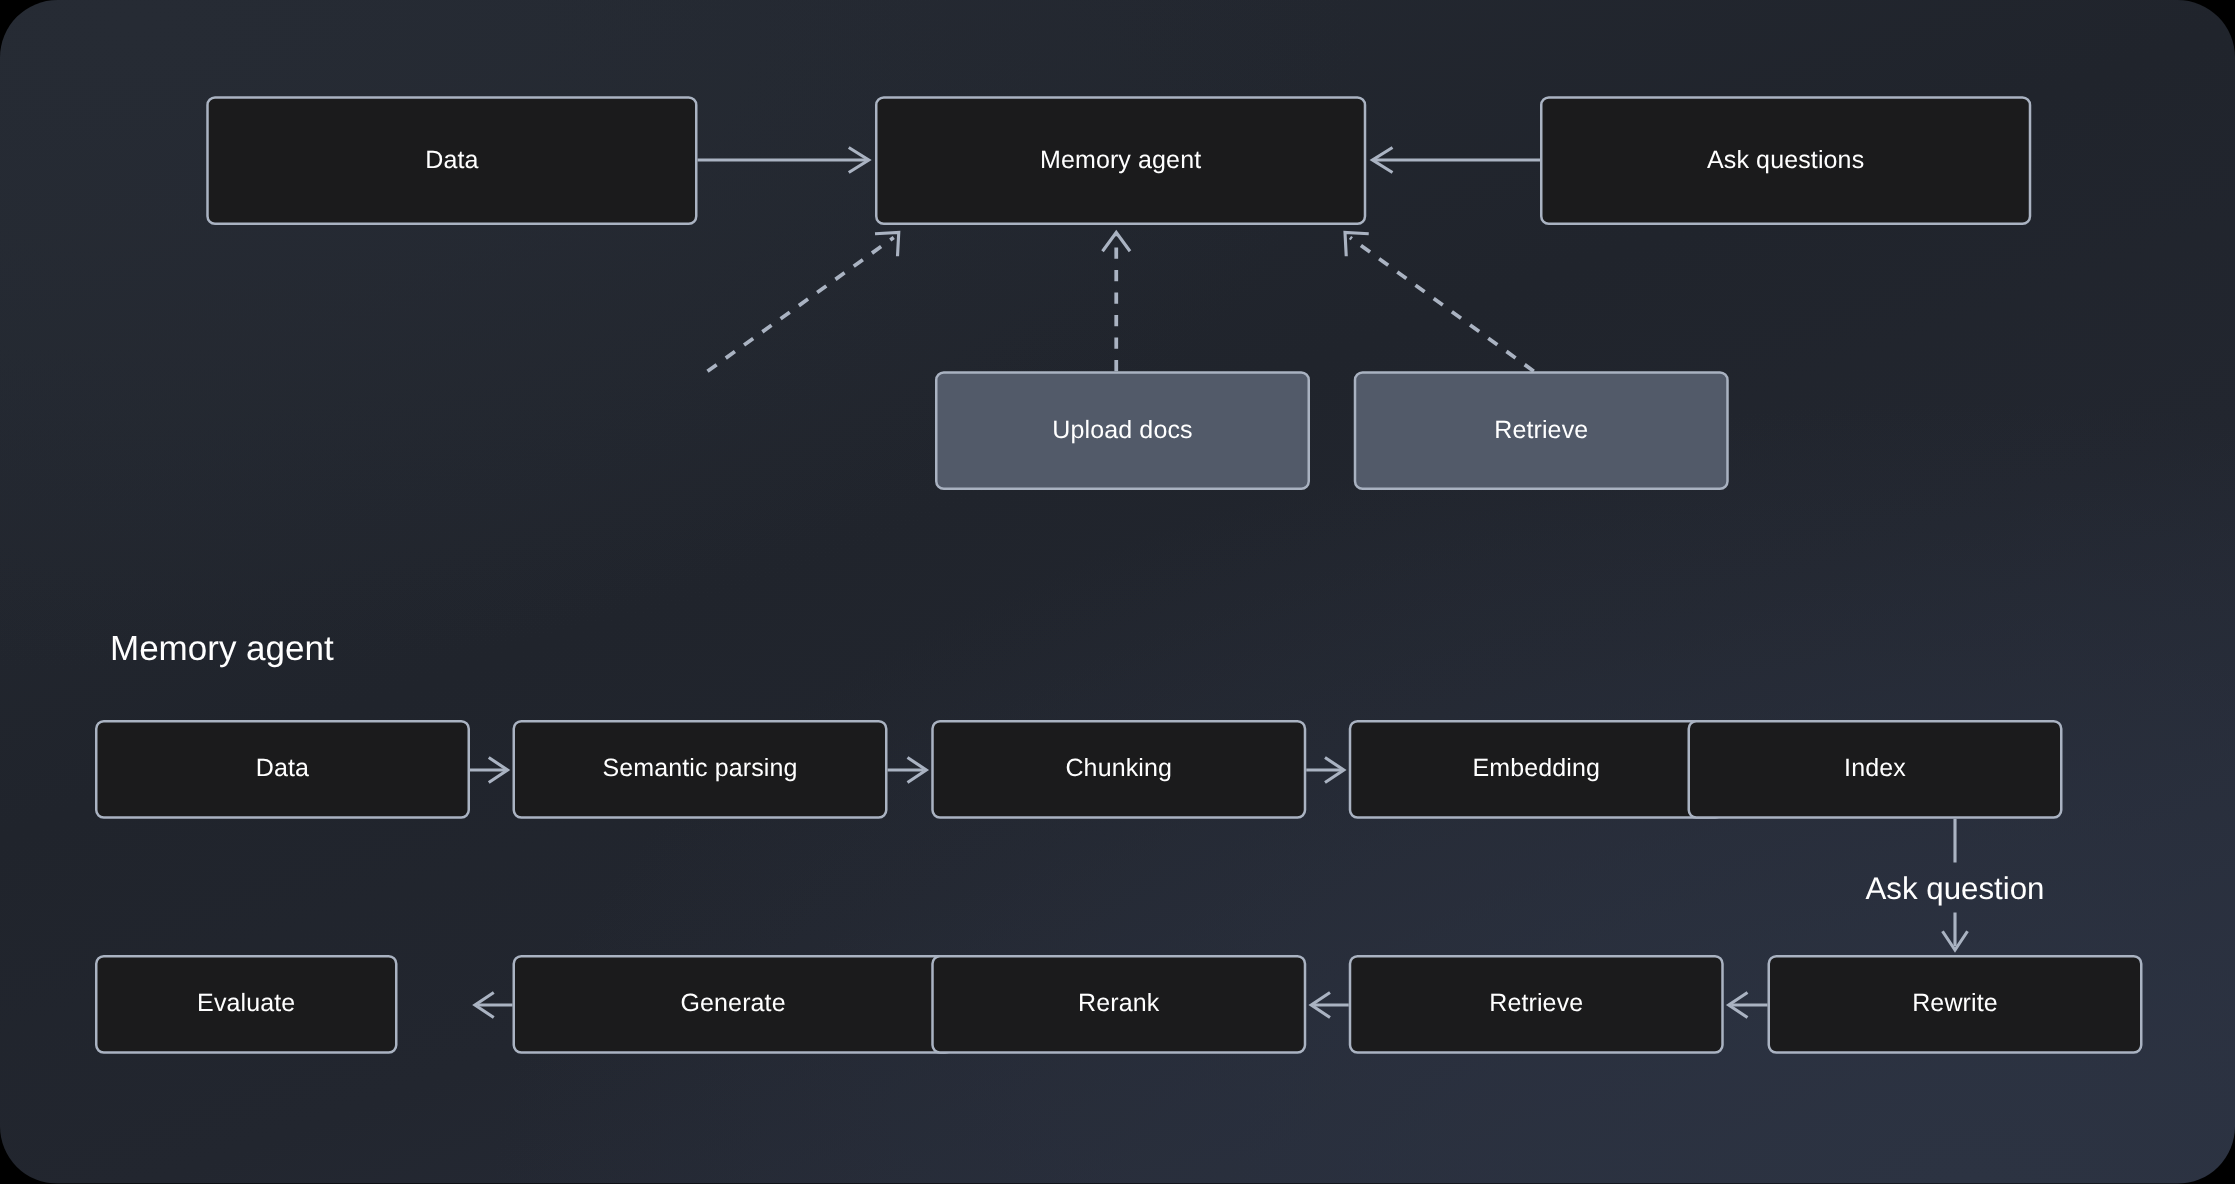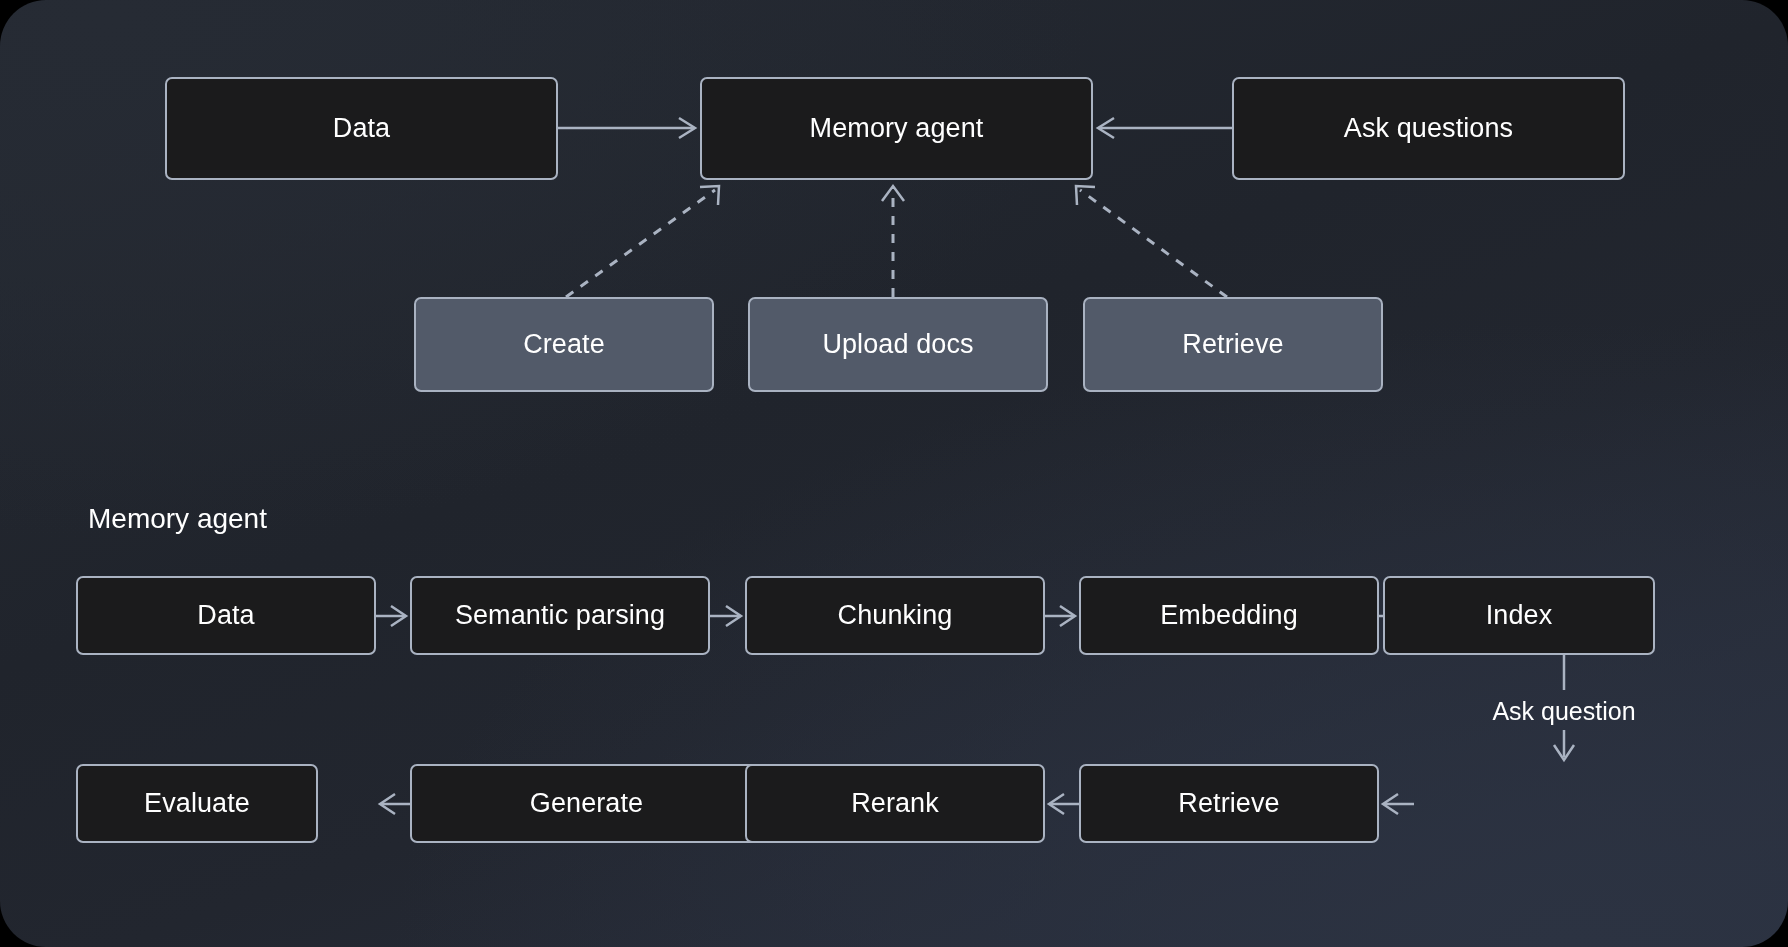--- a/index.html
+++ b/index.html
@@ -36,21 +36,21 @@
   .node {
     position: absolute;
     box-sizing: border-box;
     display: flex;
     align-items: center;
     justify-content: center;
     border: 2px solid #aab3c2;
     border-radius: 7px;
     background: #1b1b1c;
     color: #ffffff;
-    font-size: 27px;
+    font-size: 20px;
     letter-spacing: 0.1px;
     white-space: nowrap;
   }
   .node.slate {
     background: #525a69;
     border-color: #a9b2c1;
   }
 
   .section-label {
     position: absolute;
@@ -143,23 +143,20 @@
   <div class="node" style="left:165px; top:77px; width:393px; height:103px;">
     <span>Data</span>
   </div>
   <div class="node" style="left:700px; top:77px; width:393px; height:103px;">
     <span>Memory agent</span>
   </div>
   <div class="node" style="left:1232px; top:77px; width:393px; height:103px;">
     <span>Ask questions</span>
   </div>
 
-  <div class="node slate" style="left:414px; top:297px; width:300px; height:95px;">
-    <span>Create</span>
-  </div>
   <div class="node slate" style="left:748px; top:297px; width:300px; height:95px;">
     <span>Upload docs</span>
   </div>
   <div class="node slate" style="left:1083px; top:297px; width:300px; height:95px;">
     <span>Retrieve</span>
   </div>
 
   <div class="section-label" style="left:88px; top:503px;">Memory agent</div>
 
   <div class="node" style="left:76px; top:576px; width:300px; height:79px;">
@@ -167,32 +164,35 @@
   </div>
   <div class="node" style="left:410px; top:576px; width:300px; height:79px;">
     <span>Semantic parsing</span>
   </div>
   <div class="node" style="left:745px; top:576px; width:300px; height:79px;text-align:center;">
     <span>Chunking</span>
   </div>
   <div class="node" style="left:1079px; top:576px; width:300px; height:79px;">
     <span>Embedding</span>
   </div>
-  <div class="node" style="left:1383px; top:576px; width:272px; height:79px;">
+  <div class="node" style="left:1350px; top:576px; width:300px; height:79px;">
     <span>Index</span>
   </div>
 
   <div class="edge-label" style="left:1414px; top:697px; width:300px;">Ask question</div>
 
   <div class="node" style="left:76px; top:764px; width:242px; height:79px;">
     <span>Evaluate</span>
   </div>
   <div class="node" style="left:410px; top:764px; width:353px; height:79px;">
     <span>Generate</span>
   </div>
   <div class="node" style="left:745px; top:764px; width:300px; height:79px;">
     <span>Rerank</span>
   </div>
   <div class="node" style="left:1079px; top:764px; width:300px; height:79px;">
     <span>Retrieve</span>
   </div>
+  <div class="node" style="left:1414px; top:764px; width:300px; height:79px;">
+    <span>Rewrite</span>
+  </div>
 
 </div>
 
 </body></html>

